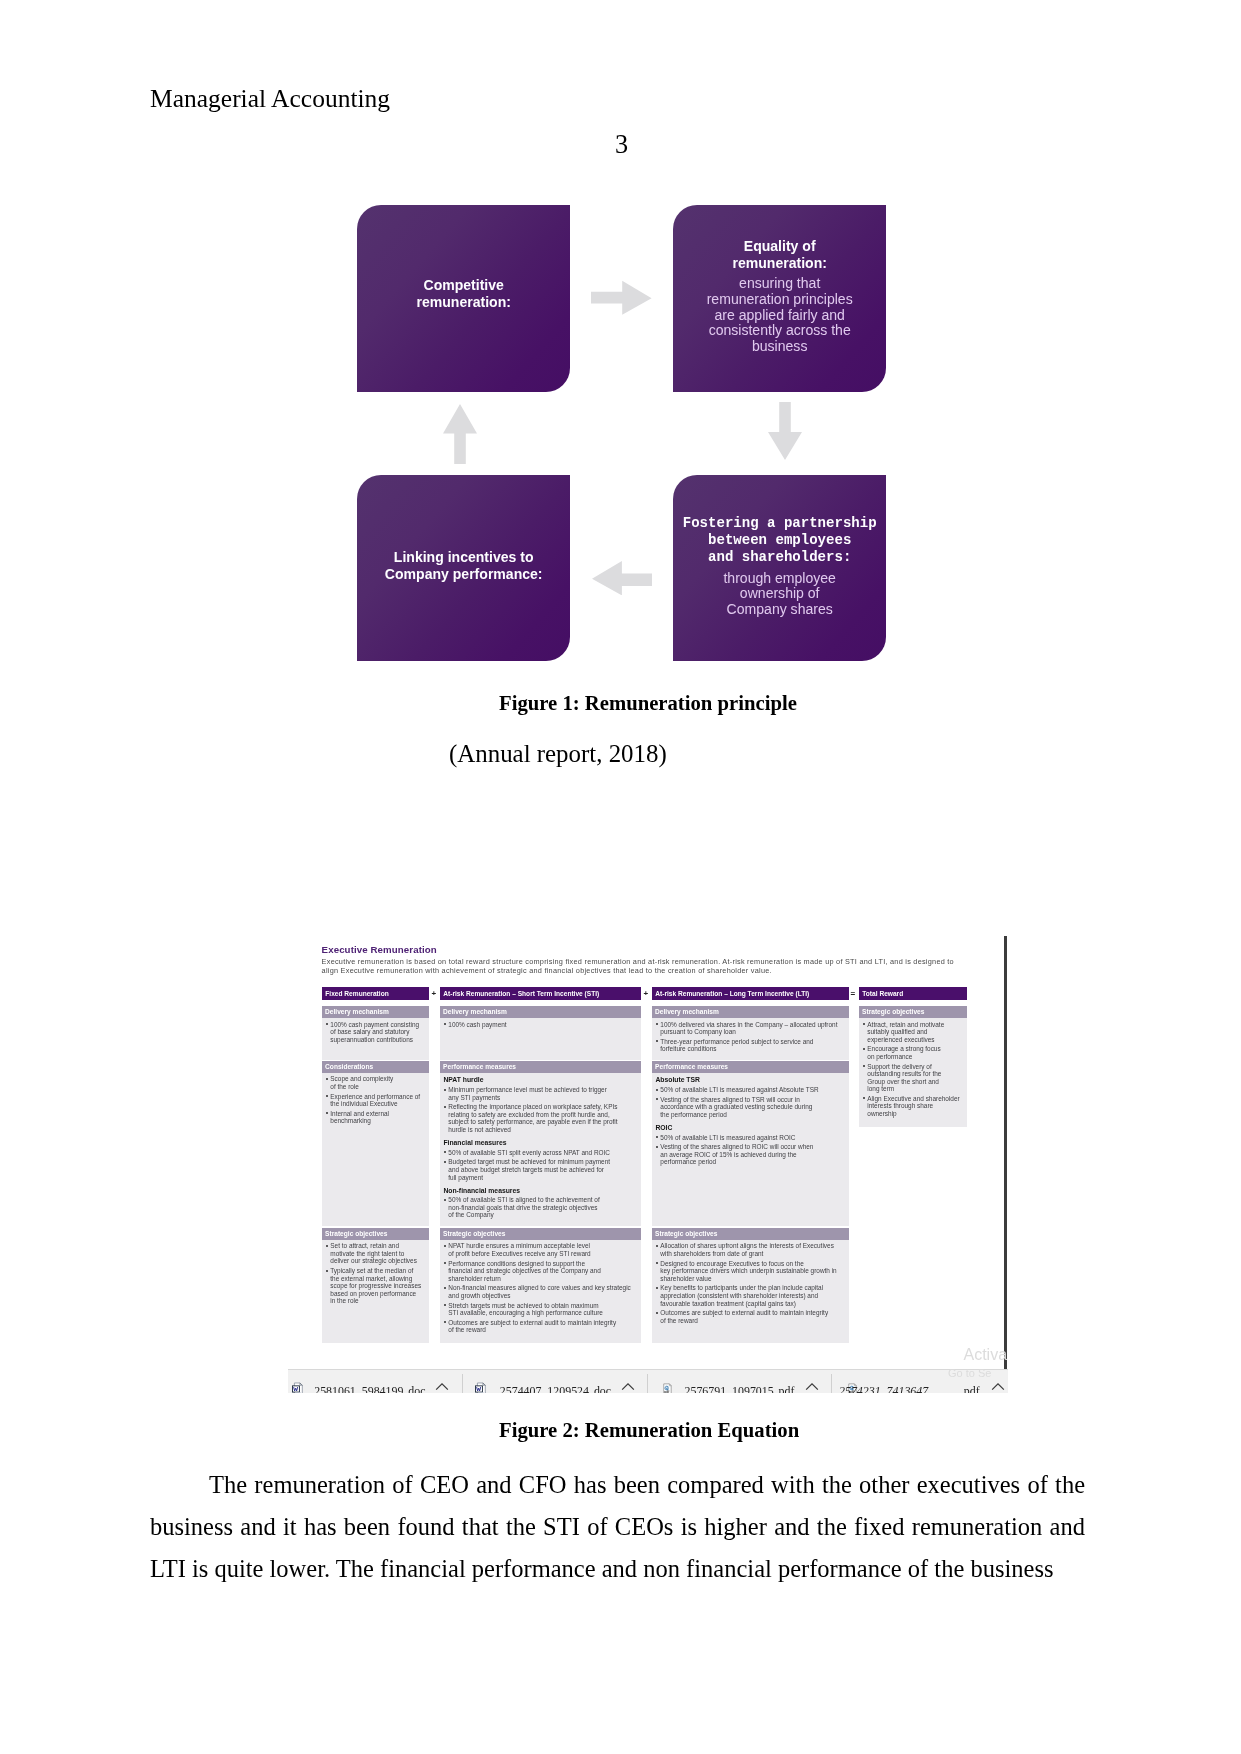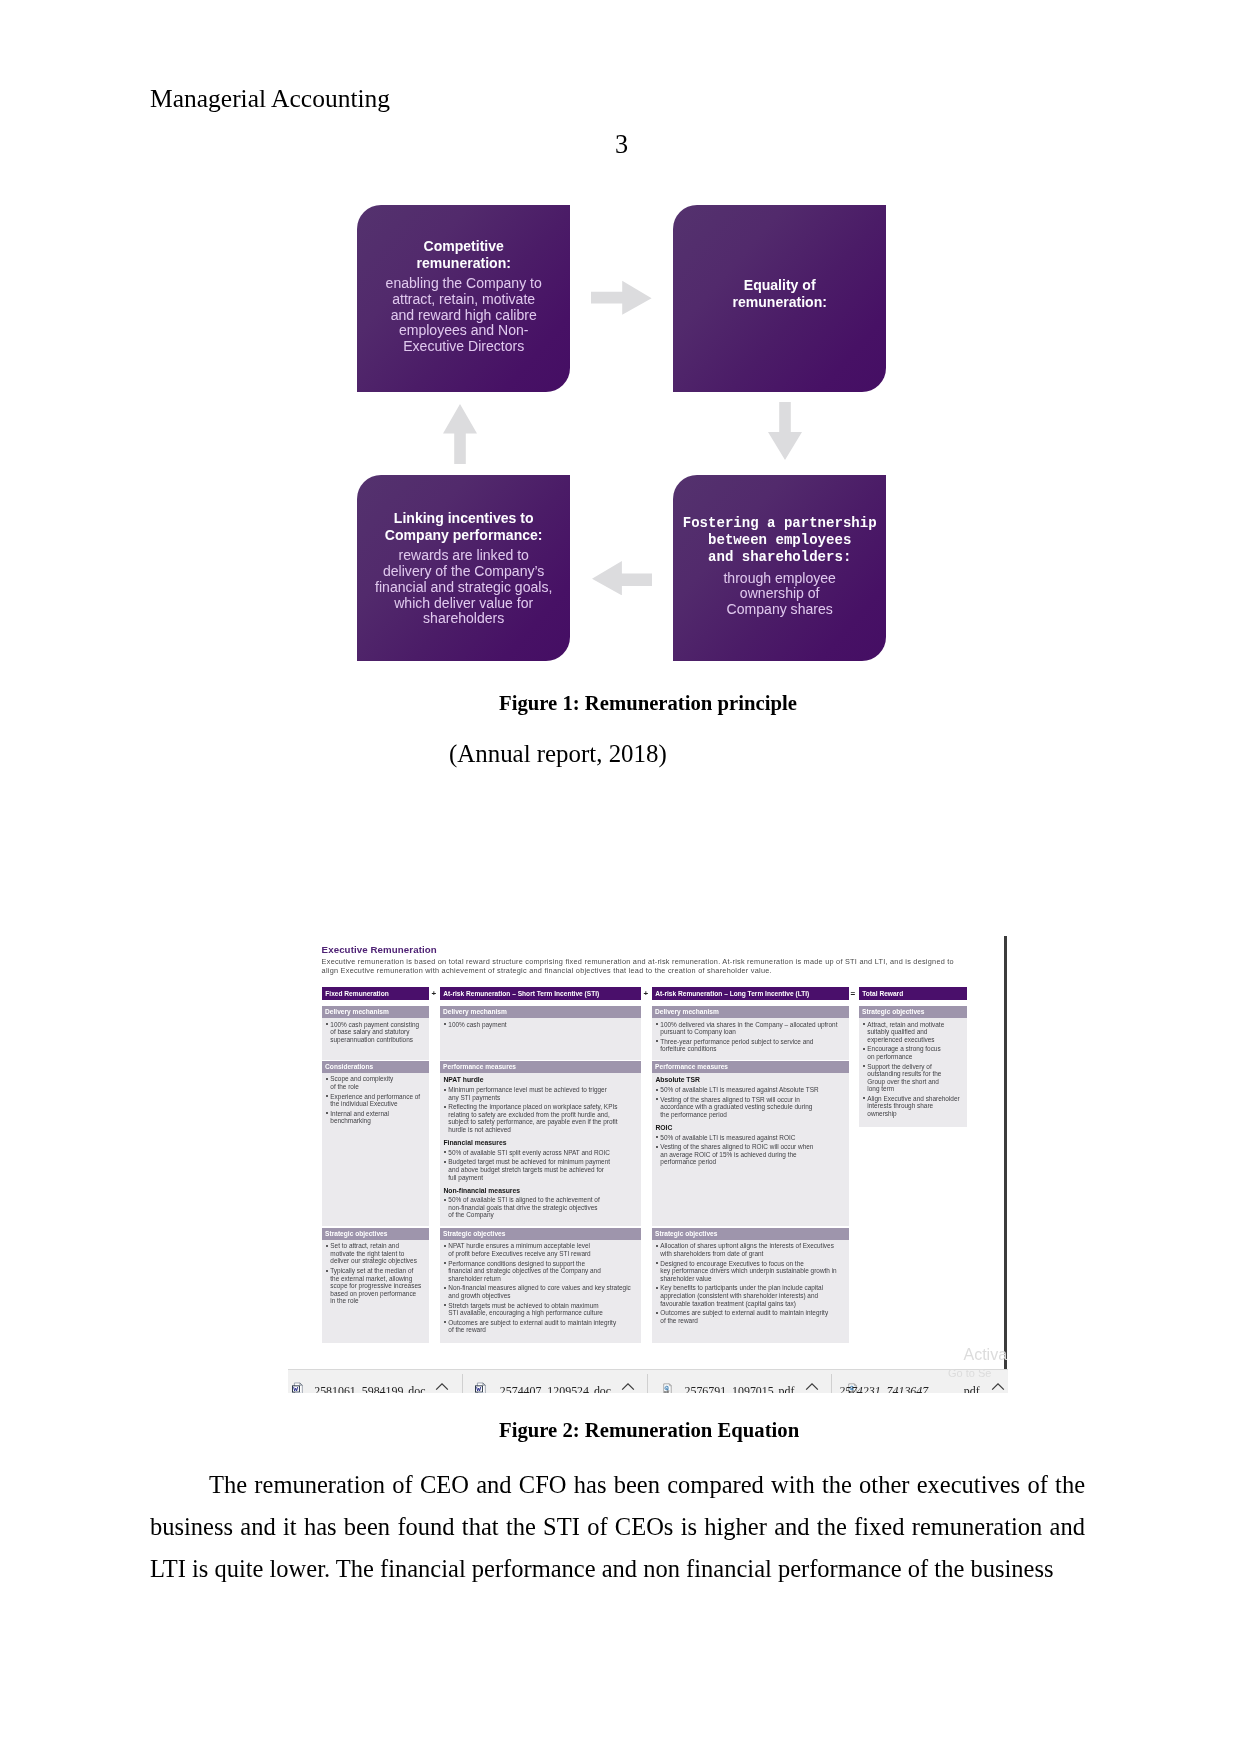--- a/index.html
+++ b/index.html
@@ -63,61 +63,54 @@
 <div class="page">
   <div class="hdr">Managerial Accounting</div>
   <div class="pgnum">3</div>
   <div id="fig1">
       <div class="cyc-box" style="left: 357px; top: 204.6px; width: 213.4px; height: 187.3px; border-radius: 24px 0px; background: linear-gradient(131deg, rgb(84, 50, 110) 0%, rgb(82, 42, 108) 30%, rgb(75, 28, 103) 58%, rgb(71, 17, 101) 82%, rgb(69, 14, 100) 100%);">
         <div class="t" style="color: rgb(253, 253, 255);">
           <div>Competitive</div>
           <div>remuneration:</div>
         </div>
         <div class="gap"></div>
-        <div class="d" style="color: rgb(224, 201, 238);">
-          <div>enabling the Company to</div>
-          <div>attract, retain, motivate</div>
-          <div>and reward high calibre</div>
-          <div>employees and Non-</div>
-          <div>Executive Directors</div>
-        </div>
       </div>
       <div class="cyc-box" style="left: 673px; top: 204.6px; width: 213.4px; height: 187.3px; border-radius: 24px 0px; background: linear-gradient(131deg, rgb(84, 50, 110) 0%, rgb(82, 42, 108) 30%, rgb(75, 28, 103) 58%, rgb(71, 17, 101) 82%, rgb(69, 14, 100) 100%);">
         <div class="t" style="color: rgb(253, 253, 255);">
           <div>Equality of</div>
           <div>remuneration:</div>
         </div>
         <div class="gap"></div>
+        <div class="d" style="color: rgb(224, 201, 238);">
+          <div>ensuring that</div>
+          <div>remuneration principles</div>
+          <div>are applied fairly and</div>
+          <div>consistently across the</div>
+          <div>business</div>
+        </div>
       </div>
       <div class="cyc-box" style="left: 673px; top: 475.2px; width: 213.4px; height: 186.2px; border-radius: 24px 0px; background: linear-gradient(131deg, rgb(84, 50, 110) 0%, rgb(82, 42, 108) 30%, rgb(75, 28, 103) 58%, rgb(71, 17, 101) 82%, rgb(69, 14, 100) 100%);">
         <div class="t" style="color: rgb(253, 253, 255); font-family: Liberation Mono, monospace;">
           <div>Fostering a partnership</div>
           <div>between employees</div>
           <div>and shareholders:</div>
         </div>
         <div class="gap"></div>
         <div class="d" style="color: rgb(224, 201, 238);">
           <div>through employee</div>
           <div>ownership of</div>
           <div>Company shares</div>
         </div>
       </div>
       <div class="cyc-box" style="left: 357px; top: 475.2px; width: 213.4px; height: 186.2px; border-radius: 24px 0px; background: linear-gradient(131deg, rgb(84, 50, 110) 0%, rgb(82, 42, 108) 30%, rgb(75, 28, 103) 58%, rgb(71, 17, 101) 82%, rgb(69, 14, 100) 100%); padding-bottom: 0px;">
         <div class="t" style="color: rgb(253, 253, 255);">
           <div>Linking incentives to</div>
           <div>Company performance:</div>
         </div>
         <div class="gap"></div>
-        <div class="d" style="color: rgb(224, 201, 238);">
-          <div>rewards are linked to</div>
-          <div>delivery of the Company’s</div>
-          <div>financial and strategic goals,</div>
-          <div>which deliver value for</div>
-          <div>shareholders</div>
-        </div>
       </div>
       <div class="arw" style="left: 591px; top: 280.2px; width: 61px; height: 35px; line-height: 0;"><svg viewBox="0 0 61 35" width="61" height="35">
           <path d="M0 11.7 H31.2 V0.7 L60.6 18.3 L31.2 34.7 V23.4 H0 Z" fill="#dcdcde"></path>
         </svg></div>
       <div class="arw" style="left: 768px; top: 402px; width: 34px; height: 58px; line-height: 0;"><svg viewBox="0 0 34 58" width="34" height="58">
           <path d="M11.2 0 H22.8 V30 H34 L17 58 L0 30 H11.2 Z" fill="#dcdcde"></path>
         </svg></div>
       <div class="arw" style="left: 592px; top: 560.9px; width: 60.1px; height: 34.5px; line-height: 0;"><svg viewBox="0 0 60.1 34.5" width="60.1" height="34.5">
           <path d="M60.1 12.6 H29.9 V0 L0 17.8 L29.9 34.4 V25 H60.1 Z" fill="#dcdcde"></path>
         </svg></div>

